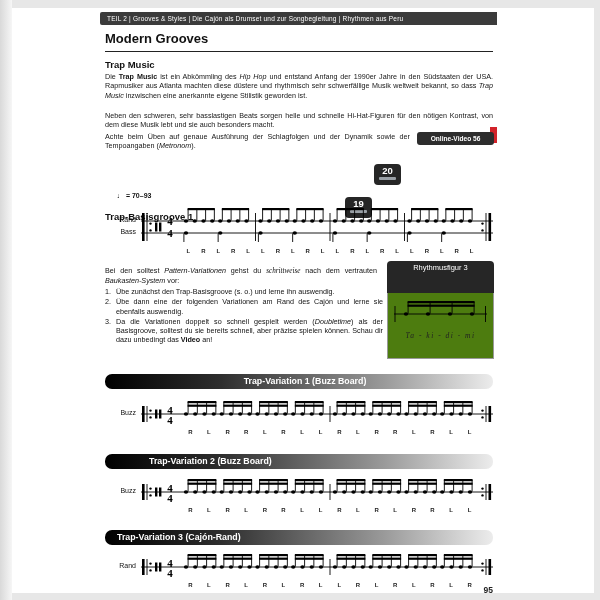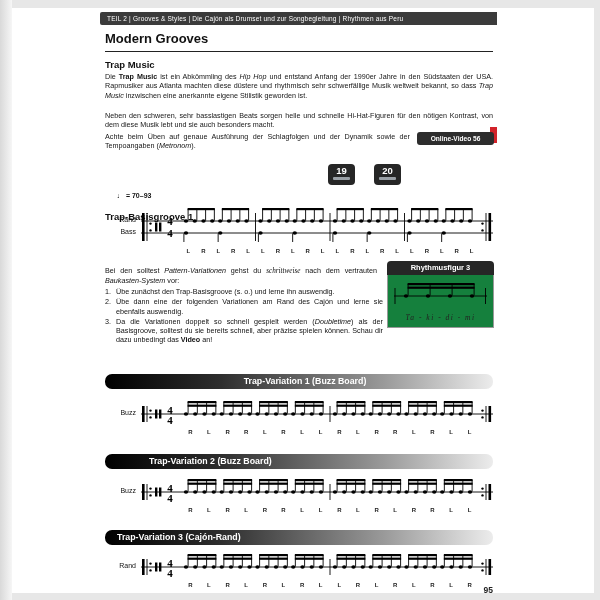--- a/index.html
+++ b/index.html
@@ -45,23 +45,23 @@
   .sys-label{position:absolute;right:5px;font-size:7px;color:#111;white-space:nowrap;}
   .system svg{display:block;flex:none;}
 
   .intro{left:105px;top:266px;width:272px;font-size:7.2px;line-height:9.3px;text-align:justify;}
   .steps{left:105px;top:287px;width:278px;font-size:7.2px;line-height:9.3px;}
   .step{display:flex;margin-bottom:1px;}
   .step-num{width:11px;flex:none;}
   .step-text{flex:1;text-align:justify;}
 
   .rhythm-box{left:387px;top:261px;width:107px;}
-  .rb-head{background:#262626;color:#fff;font-size:7.5px;font-weight:bold;text-align:center;
-    height:14px;line-height:14px;border-radius:4px 4px 0 0;}
-  .rb-body{border:1px solid #999;border-top:none;background:#15803d;padding:5px 6px 5px;}
+  .rb-head{background:#262626;color:#fff;font-size:7.5px;font-weight:normal;text-align:center;
+    height:32px;line-height:14px;border-radius:4px 4px 0 0;}
+  .rb-body{border:1px solid #999;border-top:none;background:#4d7c0f;padding:5px 6px 18px;}
   .rb-syll{font-family:"Liberation Serif", serif;font-style:italic;font-size:7.5px;
     text-align:center;margin-top:3px;letter-spacing:1.5px;color:#222;}
 
   .var-bar{
     left:105px;width:388px;height:15px;border-radius:7px;
     background:linear-gradient(90deg,#000 0%,#2e2e2e 30%,#9a9a9a 72%,#ececec 100%);
     color:#fff;font-size:8.8px;font-weight:bold;line-height:15px;
     padding-left:12px;box-sizing:border-box;
   }
   .page-number{top:585px;right:107px;font-size:8.5px;font-weight:bold;color:#222;text-align:right;}
@@ -83,21 +83,21 @@
 <div class="abs page-title">Modern Grooves</div>
 <div class="abs title-rule"></div>
 
 <div class="abs h2" style="top:59px;">Trap Music</div>
 <div class="abs para" style="top:72px;"><span>Die </span><span style="font-weight: bold;">Trap Music</span><span> ist ein Abkömmling des </span><span style="font-style: italic;">Hip Hop</span><span> und entstand Anfang der 1990er Jahre in den Südstaaten der USA. Rapmusiker aus Atlanta machten diese düstere und rhythmisch sehr schwerfällige Musik weltweit bekannt, so dass </span><span style="font-style: italic;">Trap Music</span><span> inzwischen eine anerkannte eigene Stilistik geworden ist.</span></div>
 <div class="abs para" style="top:111px;"><span>Neben den schweren, sehr basslastigen Beats sorgen helle und schnelle Hi-Hat-Figuren für den nötigen Kontrast, von dem diese Musik lebt und sie auch besonders macht.</span></div>
 <div class="abs para" style="top:132px;width:305px;"><span>Achte beim Üben auf genaue Ausführung der Schlagfolgen und der Dynamik sowie der Tempoangaben (</span><span style="font-style: italic;">Metronom</span><span>).</span></div>
 <div class="abs video-badge">Online-Video 56</div>
 
 <div class="abs bg-heading">Trap-Basisgroove 1</div>
-<div class="abs audio-badge" style="left:328px;">
+<div class="abs audio-badge" style="left:345px;margin-top:33px;">
   <span class="num">19</span>
   <span class="strip"></span>
 </div>
 <div class="abs audio-badge" style="left:374px;">
   <span class="num">20</span>
   <span class="strip"></span>
 </div>
 
 <div class="abs tempo">♩ = 70–93</div>
 <div class="abs system" style="top:203px;">

